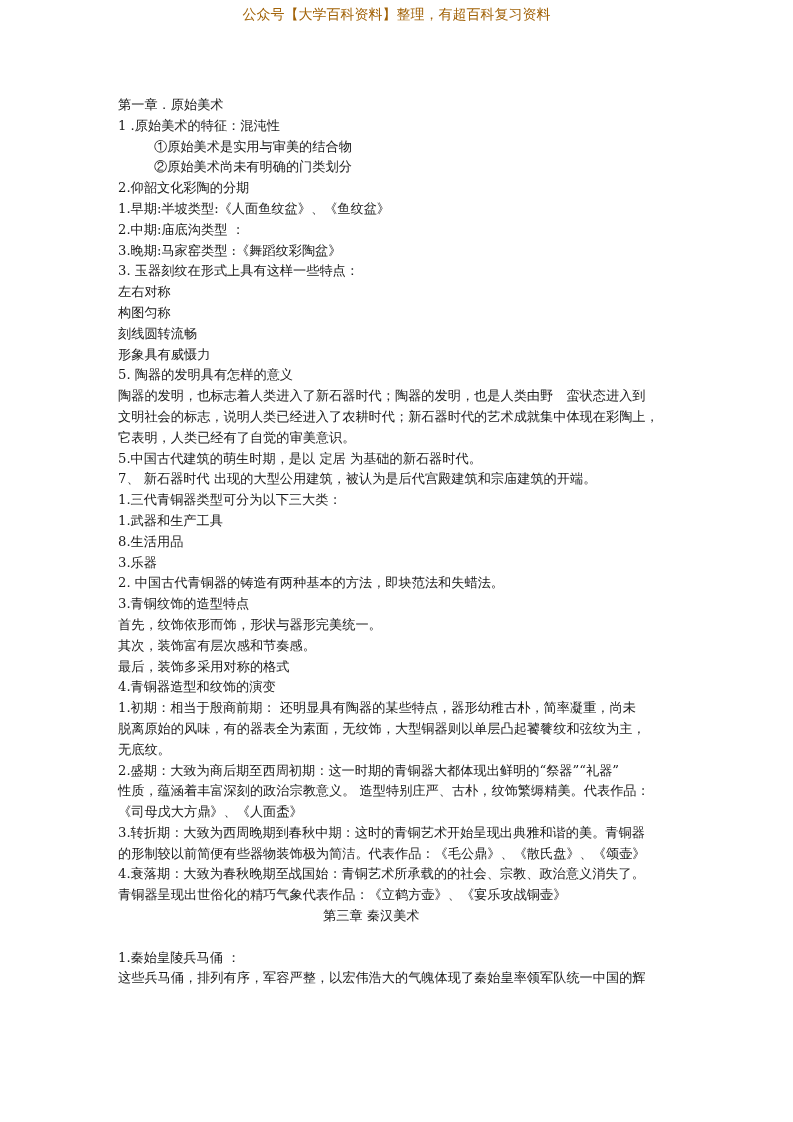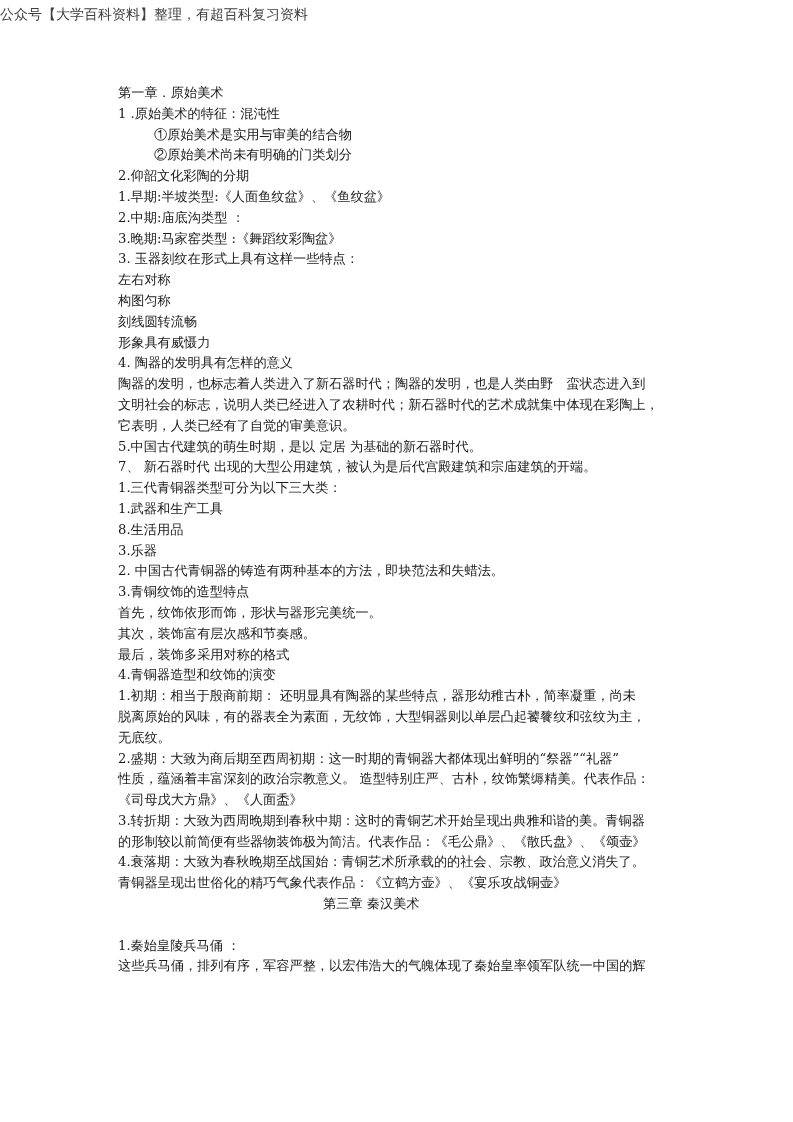--- a/index.html
+++ b/index.html
@@ -1,20 +1,20 @@
 <!DOCTYPE html>
 <html><head>
 <meta charset="utf-8">
 <style>
   html, body { margin: 0; padding: 0; background: #ffffff; }
   body { width: 793px; height: 1122px; position: relative; overflow: hidden;
          font-family: "DejaVu Serif", "Liberation Serif", serif; color: #1a1a1a; }
-  .header { position: absolute; top: 4px; left: 0; width: 793px; text-align: left;
-            font-size: 14px; line-height: 20px; color: #404040; }
-  .content { position: absolute; top: 83px; left: 118px; width: 565px; }
+  .header { position: absolute; top: 4px; left: 0; width: 793px; text-align: center;
+            font-size: 14px; line-height: 20px; color: #a16207; }
+  .content { position: absolute; top: 95px; left: 118px; width: 565px; }
   .line { font-size: 13.2px; line-height: 20.8px; height: 20.8px; white-space: nowrap; overflow: visible; }
   .indent { padding-left: 36px; }
   .center1 { padding-left: 128px; }
   .center2 { padding-left: 205px; }
   .gap { height: 20.8px; }
 </style>
 </head>
 <body>
 
 <div class="header">公众号【大学百科资料】整理，有超百科复习资料</div>
@@ -27,21 +27,21 @@
   <div class="line indent">②原始美术尚未有明确的门类划分</div>
   <div class="line">2.仰韶文化彩陶的分期</div>
   <div class="line">1.早期:半坡类型:《人面鱼纹盆》、《鱼纹盆》</div>
   <div class="line">2.中期:庙底沟类型 ：</div>
   <div class="line">3.晚期:马家窑类型 :《舞蹈纹彩陶盆》</div>
   <div class="line">3. 玉器刻纹在形式上具有这样一些特点：</div>
   <div class="line">左右对称</div>
   <div class="line">构图匀称</div>
   <div class="line">刻线圆转流畅</div>
   <div class="line">形象具有威慑力</div>
-  <div class="line">4. 陶器的发明具有怎样的意义</div>
+  <div class="line">5. 陶器的发明具有怎样的意义</div>
   <div class="line">陶器的发明，也标志着人类进入了新石器时代；陶器的发明，也是人类由野　蛮状态进入到</div>
   <div class="line">文明社会的标志，说明人类已经进入了农耕时代；新石器时代的艺术成就集中体现在彩陶上，</div>
   <div class="line">它表明，人类已经有了自觉的审美意识。</div>
   <div class="line">5.中国古代建筑的萌生时期，是以 定居 为基础的新石器时代。</div>
   <div class="line">7、  新石器时代 出现的大型公用建筑，被认为是后代宫殿建筑和宗庙建筑的开端。</div>
 
   <div class="line">1.三代青铜器类型可分为以下三大类：</div>
   <div class="line">1.武器和生产工具</div>
   <div class="line">8.生活用品</div>
   <div class="line">3.乐器</div>

